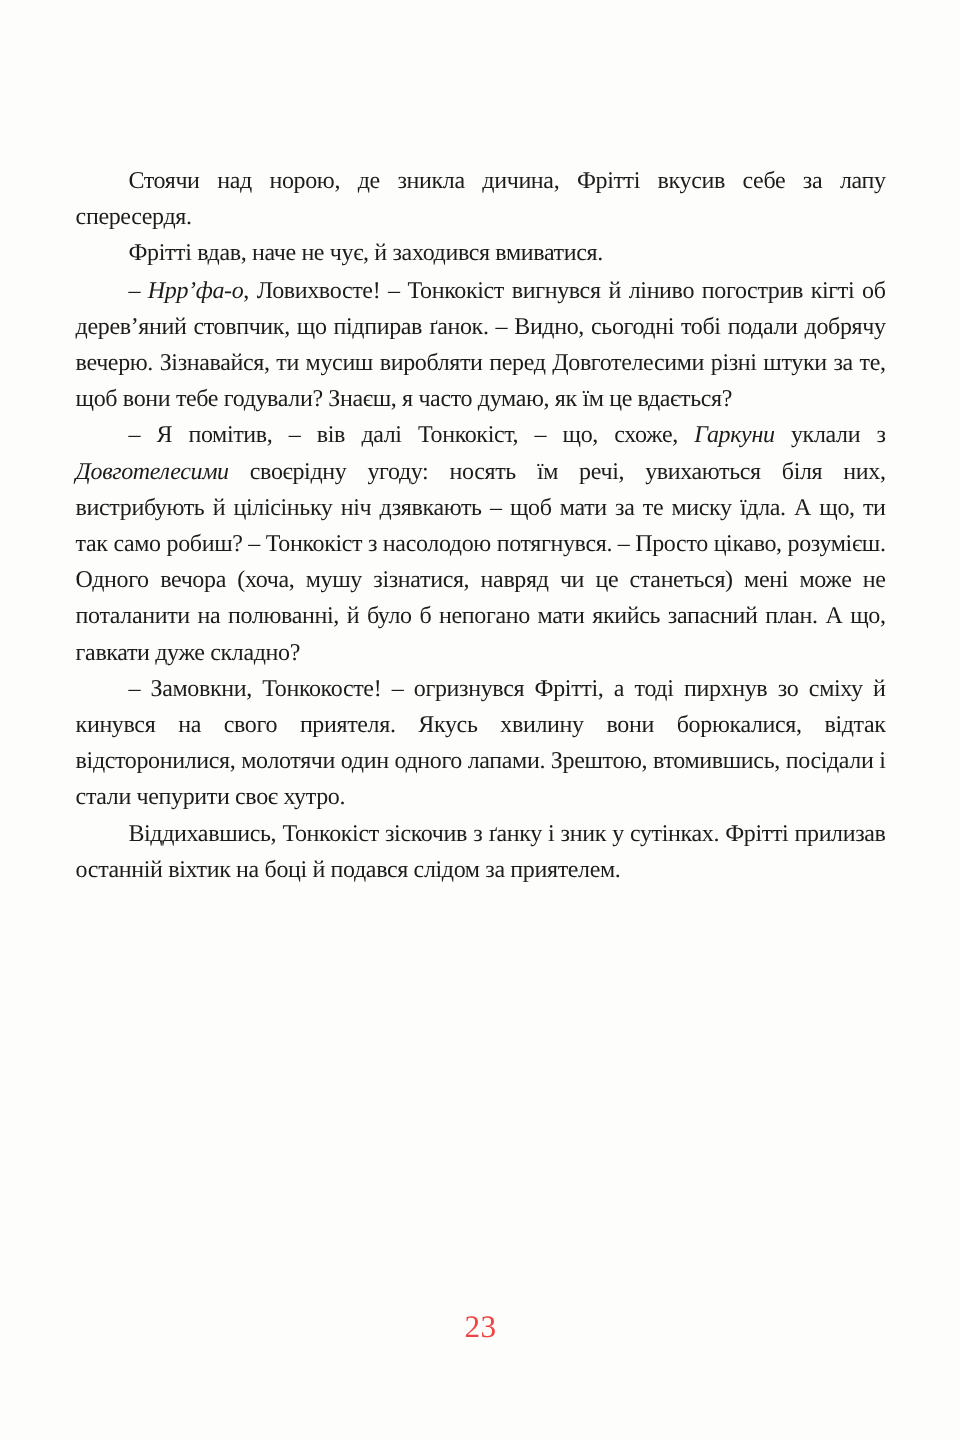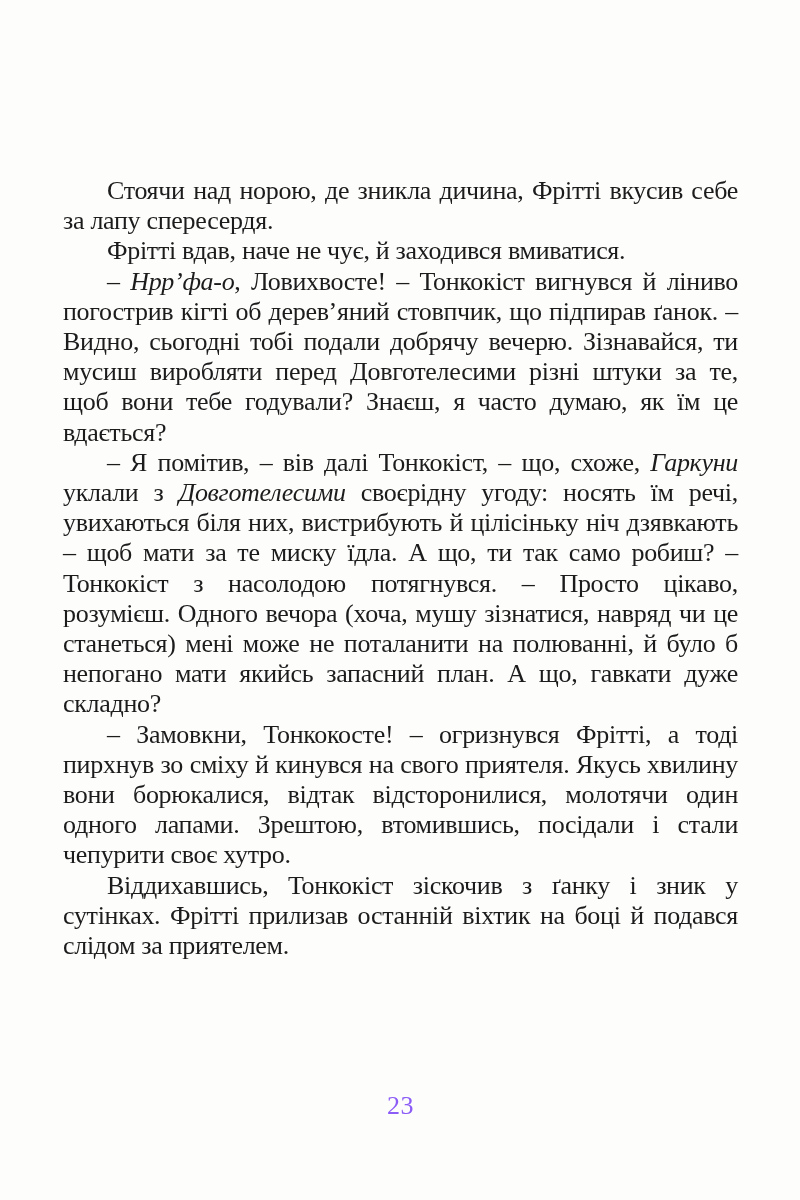--- a/index.html
+++ b/index.html
@@ -14,48 +14,47 @@
     background: #fdfdfc;
     font-family: "Liberation Serif", serif;
     color: #1c1c1c;
     overflow: hidden;
   }
   .text-block {
     position: absolute;
     left: 63px;
     top: 136px;
     width: 675px;
-    font-size: 26px;
+    font-size: 20px;
     line-height: 30.2px;
     letter-spacing: -0.3px;
     text-align: justify;
     text-justify: inter-word;
     hyphens: none;
-    margin-top: 40px;
   }
   .text-block p {
     margin: 0;
     padding: 0;
     text-indent: 44px;
   }
   .text-block p.scene-break {
     margin-top: 30.2px;
   }
   .italic {
     font-style: italic;
   }
   .page-number {
     position: absolute;
     top: 1091px;
     left: 63px;
     width: 675px;
     text-align: center;
     font-size: 26px;
     letter-spacing: 0.5px;
-    color: #8b5cf6;
+    color: #ef4444;
   }
 </style>
 </head>
 <body>
 
 <div class="page" style="background: rgb(253, 253, 252); color: rgb(28, 28, 28);">
   <div class="text-block">
       <p><span>Стоячи над норою, де зникла дичина, Фрітті вкусив себе за лапу спересердя.</span></p>
       <p><span>Фрітті вдав, наче не чує, й заходився вмиватися.</span></p>
       <p><span>– </span><span class="italic">Нрр’фа-о</span><span>, Ловихвосте! – Тонкокіст вигнувся й ліниво погострив кігті об дерев’яний стовпчик, що підпирав ґанок. – Видно, сьогодні тобі подали добрячу вечерю. Зізнавайся, ти мусиш виробляти перед Довготелесими різні штуки за те, щоб вони тебе годували? Знаєш, я часто думаю, як їм це вдається?</span></p>

